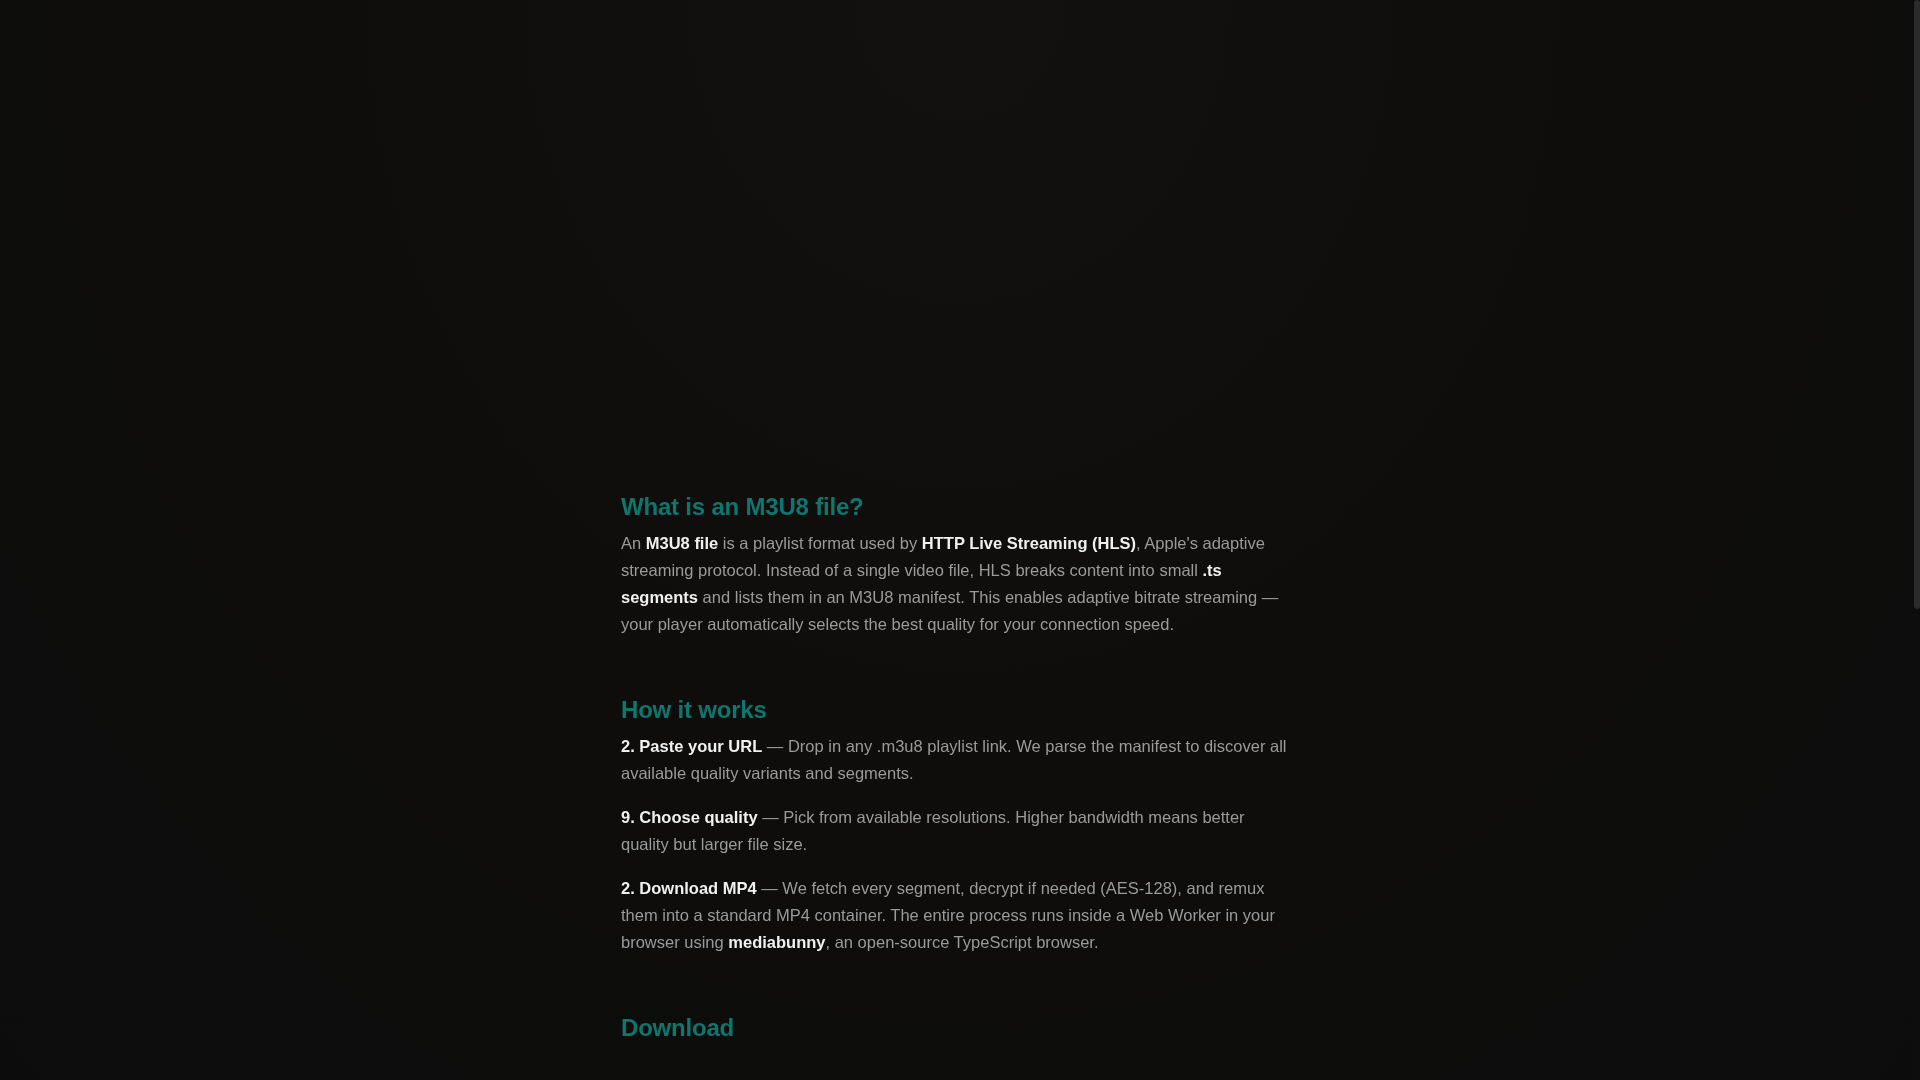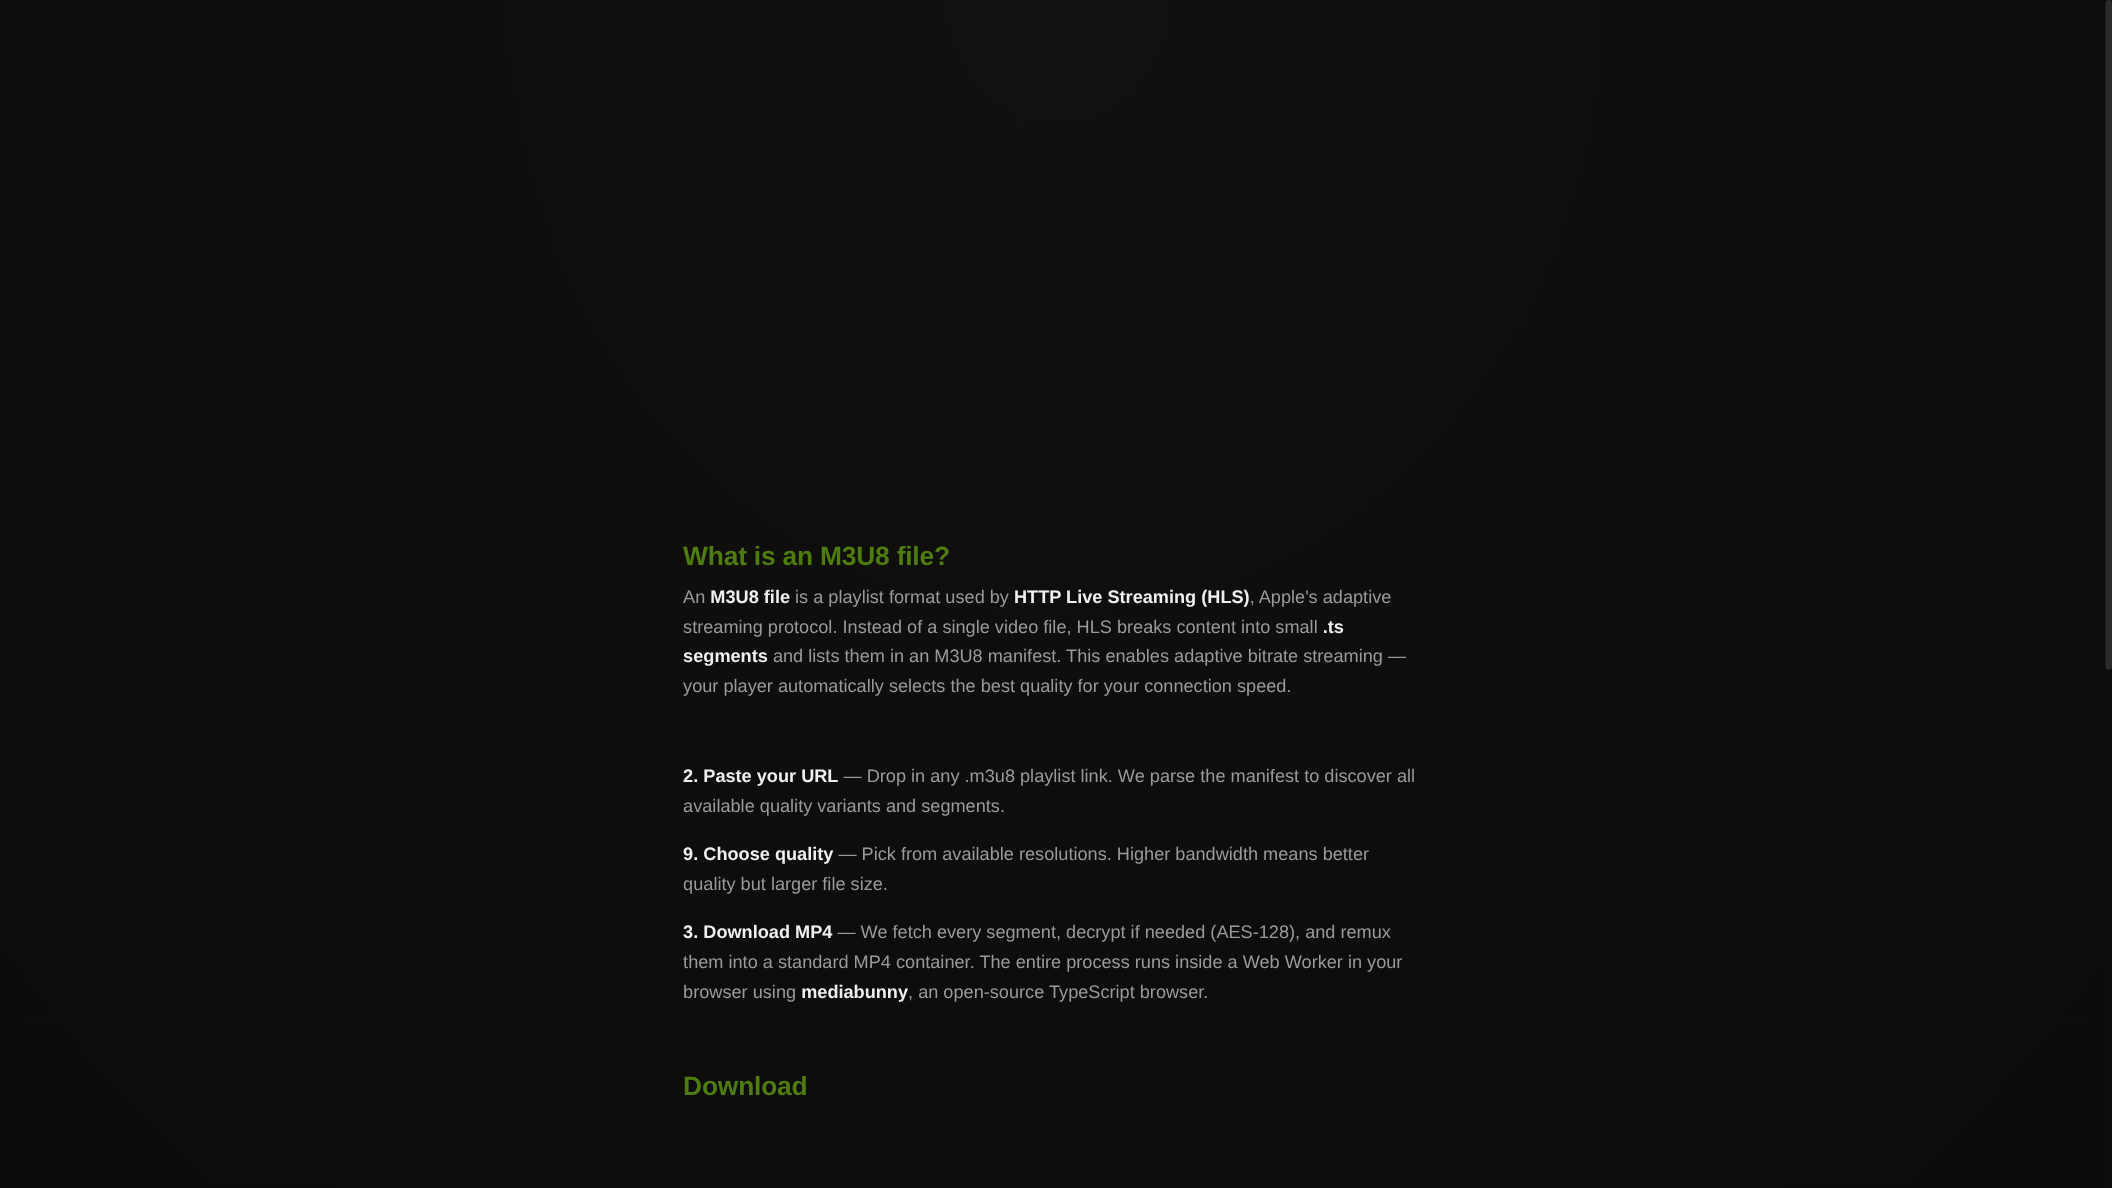--- a/index.html
+++ b/index.html
@@ -25,21 +25,21 @@
       position: absolute;
       left: 621px;
       top: 490px;
       width: 672px;
     }
     h2.section-title {
       margin: 0;
       font-size: 24px;
       line-height: 34px;
       font-weight: bold;
-      color: #4d7c0f;
+      color: #0f766e;
       letter-spacing: -0.2px;
     }
     p.body-text {
       margin: 6px 0 0 0;
       font-size: 16.5px;
       line-height: 27px;
       color: #9a9a9a;
     }
     p.body-text strong {
       color: #f0f0f0;
@@ -72,29 +72,30 @@
 
 <div class="page">
   <main class="content">
 
     <section class="section">
       <h2 class="section-title">What is an M3U8 file?</h2>
       <p class="body-text"><span>An </span><strong>M3U8 file</strong><span> is a playlist format used by </span><strong>HTTP Live Streaming (HLS)</strong><span>, Apple's adaptive streaming protocol. Instead of a single video file, HLS breaks content into small </span><strong>.ts segments</strong><span> and lists them in an M3U8 manifest. This enables adaptive bitrate streaming — your player automatically selects the best quality for your connection speed.</span></p>
     </section>
 
     <section class="section">
+      <h2 class="section-title">How it works</h2>
       <div class="steps">
         <div class="step">
           <p class="body-text"><strong>2. Paste your URL</strong><span> — Drop in any .m3u8 playlist link. We parse the manifest to discover all available quality variants and segments.</span></p>
         </div>
         <div class="step">
           <p class="body-text"><strong>9. Choose quality</strong><span> — Pick from available resolutions. Higher bandwidth means better quality but larger file size.</span></p>
         </div>
         <div class="step">
-          <p class="body-text"><strong>3. Download MP4</strong><span> — We fetch every segment, decrypt if needed (AES-128), and remux them into a standard MP4 container. The entire process runs inside a Web Worker in your browser using </span><strong>mediabunny</strong><span>, an open-source TypeScript browser.</span></p>
+          <p class="body-text"><strong>2. Download MP4</strong><span> — We fetch every segment, decrypt if needed (AES-128), and remux them into a standard MP4 container. The entire process runs inside a Web Worker in your browser using </span><strong>mediabunny</strong><span>, an open-source TypeScript browser.</span></p>
         </div>
       </div>
     </section>
 
     <section class="section">
       <h2 class="section-title">Download</h2>
     </section>
 
   </main>
 </div>

